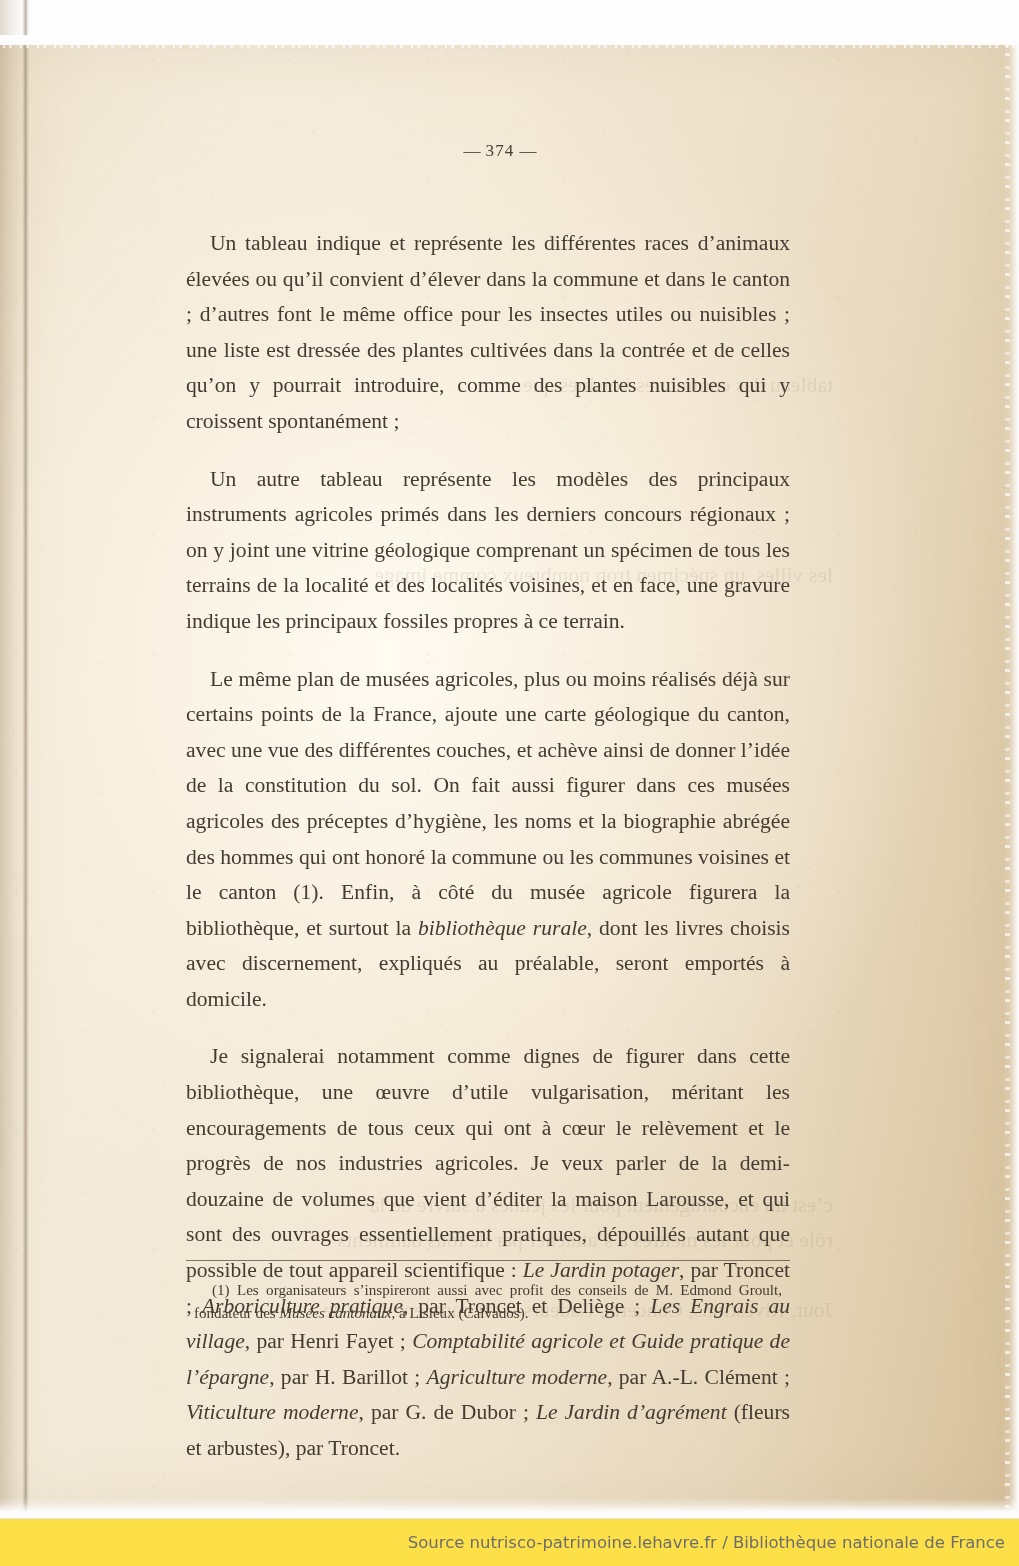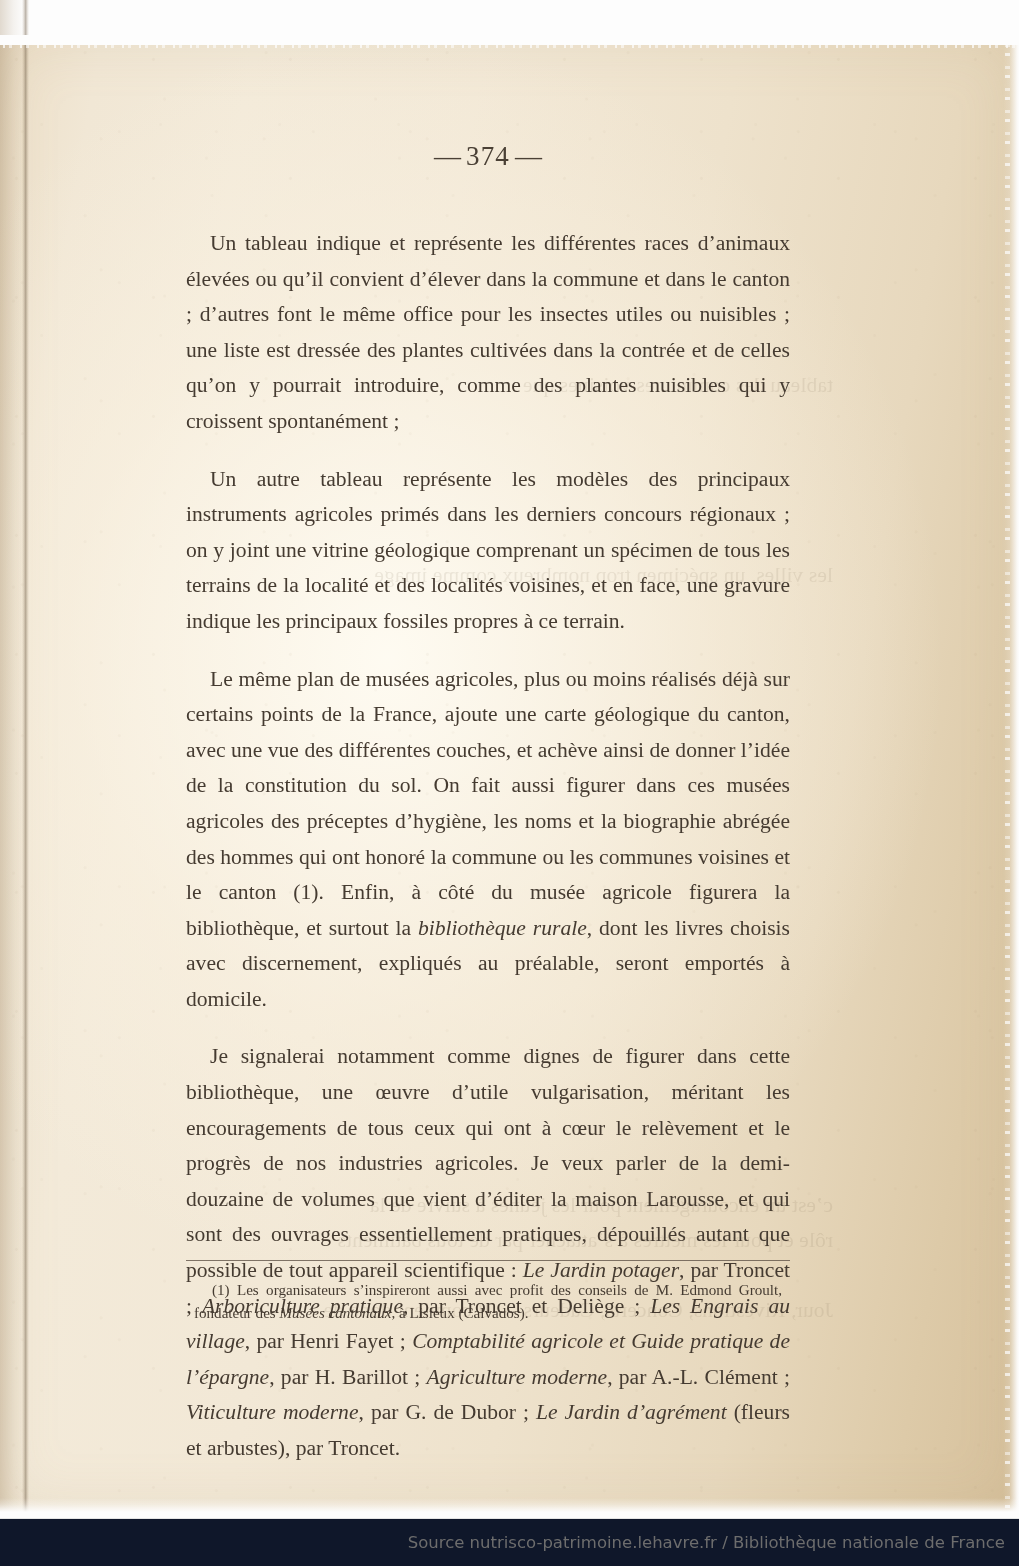--- a/index.html
+++ b/index.html
@@ -164,25 +164,25 @@
   
   #type-block {
     position: absolute;
     left: 186px;
     top: 0;
     width: 604px;
   }
 
   #folio {
     position: absolute;
-    left: 0;
+    left: 12px;
     top: 103px;
     width: 604px;
     text-align: center;
-    font-size: 27px;
+    font-size: 17px;
     letter-spacing: 1.2px;
     color: #4a4035;
   }
   #folio .rule { letter-spacing: 0; padding: 0 5px; }
 
   .para {
     margin: 0 0 22px 0;
     font-size: 21.6px;
     line-height: 35.6px;
     text-align: justify;
@@ -223,21 +223,21 @@
   }
   #footnote-text i { font-style: italic; }
 
   
   #source-bar {
     position: absolute;
     left: 0;
     right: 0;
     bottom: 0;
     height: 48px;
-    background: #0f172a;
+    background: #fde047;
     border-top: 1px solid #e4e4e4;
     display: flex;
     align-items: center;
     justify-content: flex-end;
     padding-right: 14px;
     box-sizing: border-box;
   }
   #source-text {
     font-family: "DejaVu Sans", "Liberation Sans", sans-serif;
     font-size: 16.5px;

